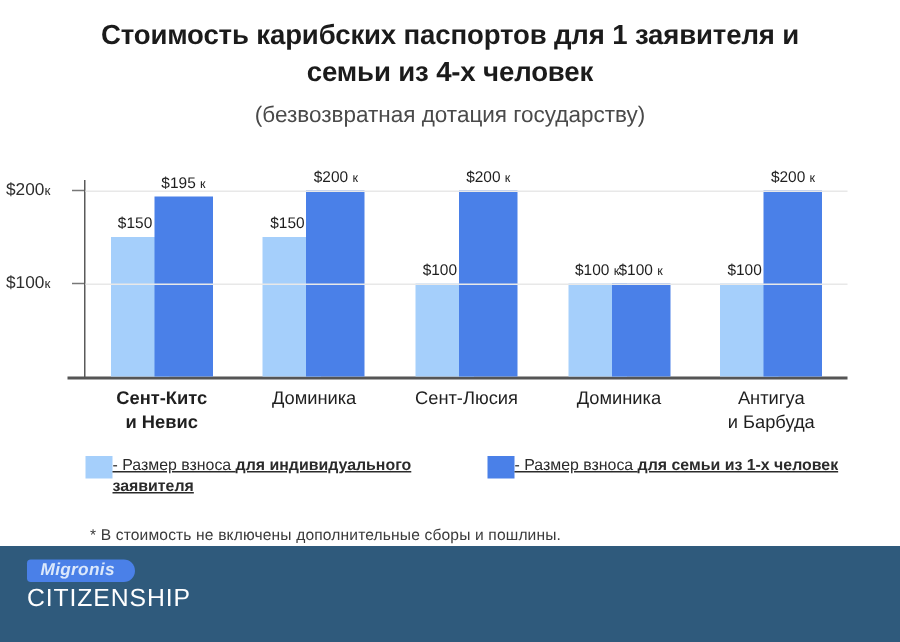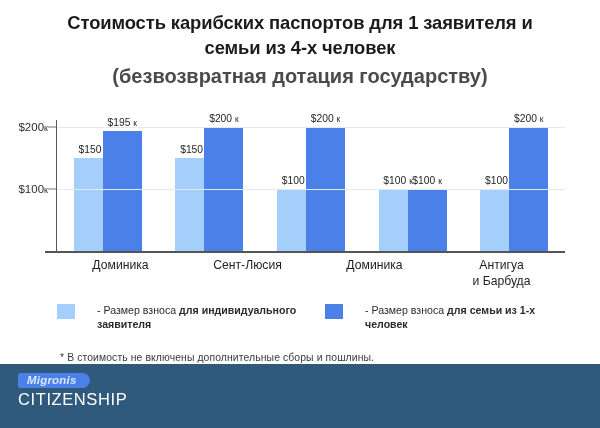--- a/index.html
+++ b/index.html
@@ -34,40 +34,40 @@
   .chart-title {
     font-size: 18.4px;
     font-weight: 700;
     line-height: 25px;
     color: #1b1b1b;
     letter-spacing: -0.1px;
     padding: 0 44px;
   }
   .chart-subtitle {
     margin-top: 7px;
-    font-size: 20px;
-    font-weight: 700;
+    font-size: 15px;
+    font-weight: 400;
     color: #4a4a4a;
     line-height: 19px;
   }
 
   
   .plot-wrap {
     position: absolute;
     left: 0;
     top: 112px;
     width: 600px;
     height: 140px;
   }
   
   .y-label {
     position: absolute;
     right: 0;
     width: 100%;
-    text-align: right;
+    text-align: left;
     font-size: 11.5px;
     color: #2e2e2e;
     font-weight: 400;
     transform: translateY(-50%);
     white-space: nowrap;
   }
   .y-label .k { font-size: 9px; }
   .y-axis-labels {
     position: absolute;
     left: 4px;
@@ -187,24 +187,25 @@
     width: 268px;
   }
   .legend-item + .legend-item { width: 250px; }
   .swatch {
     width: 18px;
     height: 15px;
     flex: 0 0 18px;
     margin-top: 1px;
   }
   .legend-text {
-    margin-left: 22px;
+    margin-left: 0;
     font-size: 10.6px;
     line-height: 14px;
     color: #2b2b2b;
+    text-decoration: underline;
   }
   .legend-text .bold { font-weight: 700; }
 
   
   .footnote {
     position: absolute;
     left: 60px;
     top: 352px;
     font-size: 10.4px;
     color: #3a3a3a;
@@ -334,20 +335,21 @@
           </div>
         </div>
       </div>
   <div class="tick-mark" style="top: 77.2222px;"></div>
       <div class="gridline" style="top: 77.2222px;"></div>
       <div class="tick-mark" style="top: 15.4444px;"></div>
       <div class="gridline" style="top: 15.4444px;"></div>
     </div>
 
   <div class="cats" id="cats">
+      <div class="cat highlight">Сент-Китс<br>и Невис</div>
       <div class="cat">Доминика</div>
       <div class="cat">Сент-Люсия</div>
       <div class="cat">Доминика</div>
       <div class="cat">Антигуа<br>и Барбуда</div>
     </div>
 
   <div class="legend" id="legend">
       <div class="legend-item">
         <div class="swatch" style="background: rgb(165, 207, 251);"></div>
         <div class="legend-text">- Размер взноса <span class="bold">для индивидуального заявителя</span></div>

